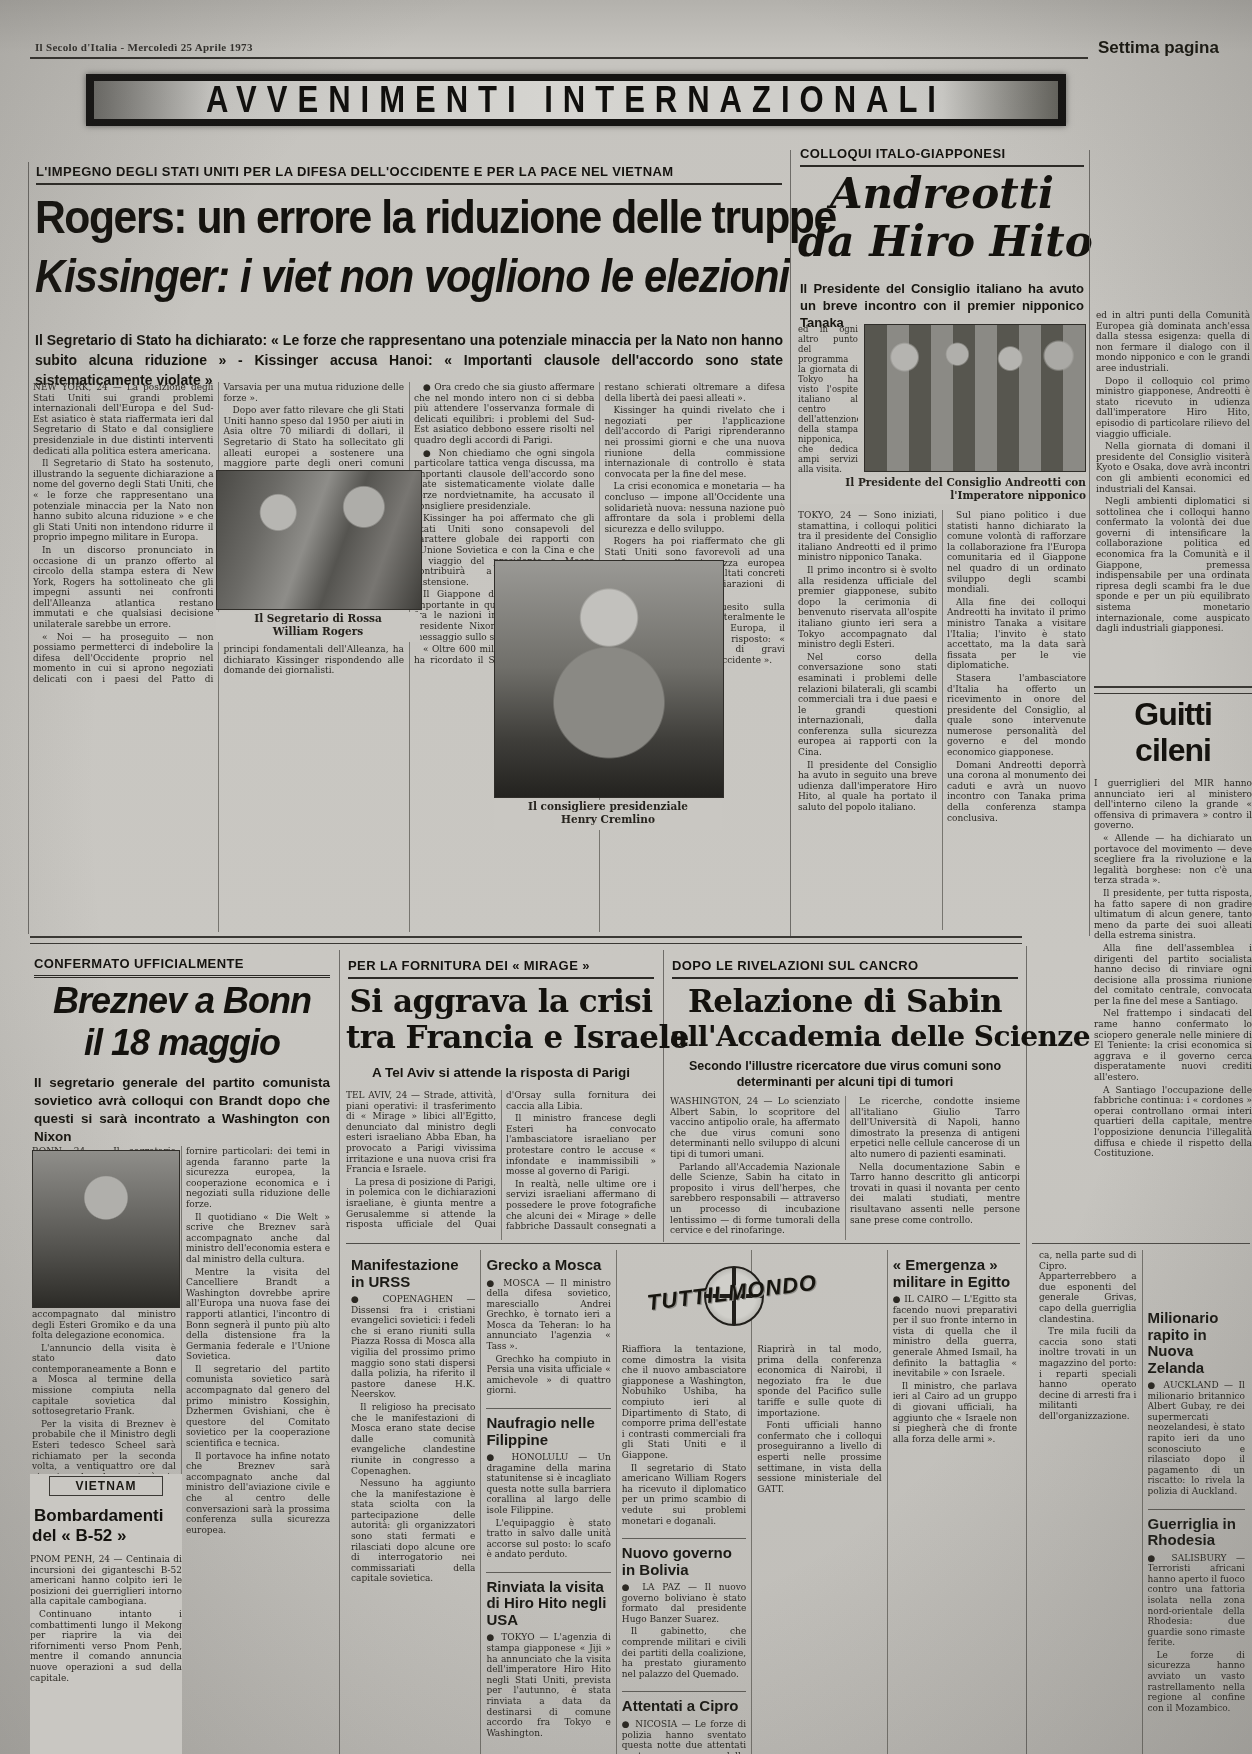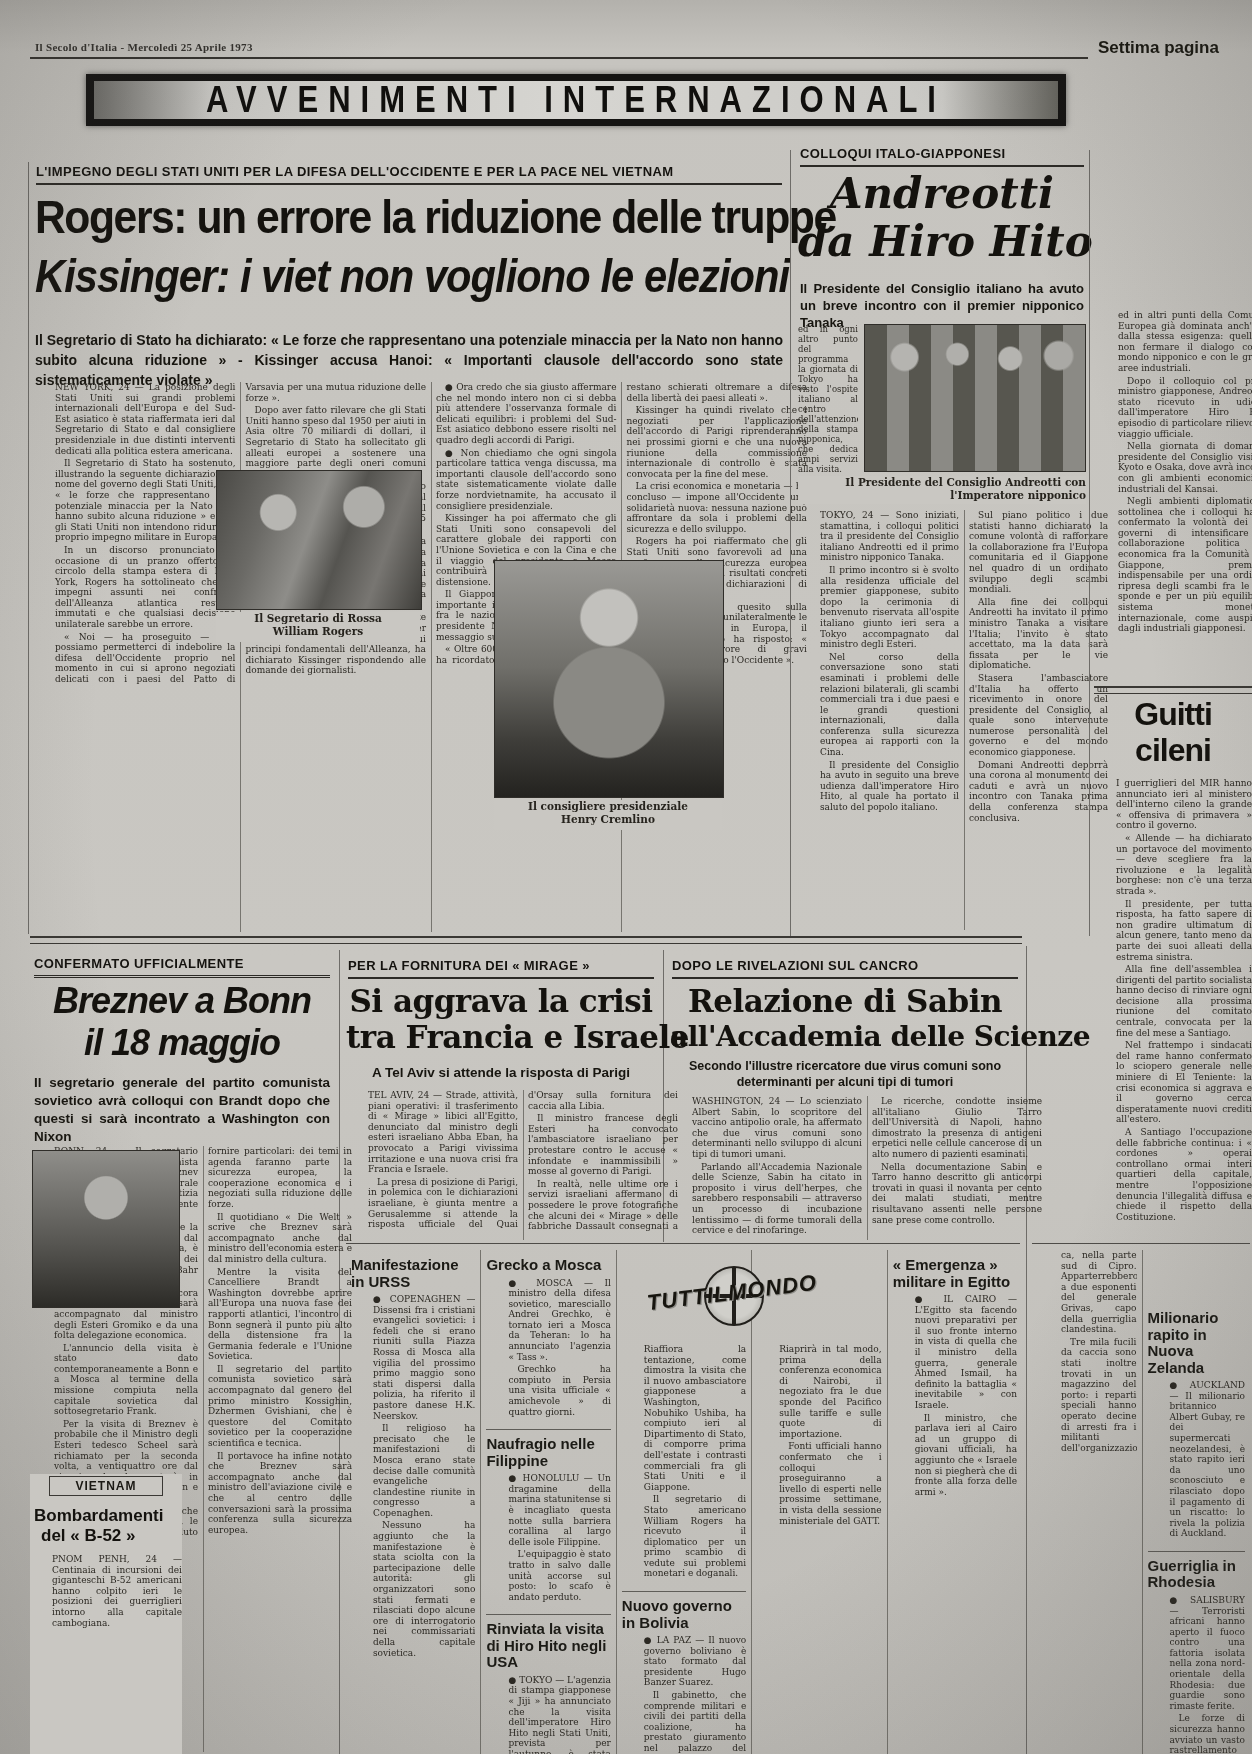--- a/index.html
+++ b/index.html
@@ -18,21 +18,21 @@
   .banner-inner{position:absolute;left:8px;right:8px;top:7px;bottom:7px;
         background:linear-gradient(90deg,#6f6e6a,#c9c8c4 12%,#d6d5d1 50%,#c9c8c4 88%,#66655f);
         display:flex;align-items:center;justify-content:center;}
   .banner-text{font:900 31px "Liberation Sans",sans-serif;letter-spacing:10px;color:#100f0d;transform:scale(1,1.18);white-space:nowrap;}
   .kicker{display:block;font:bold 13px/15px "Liberation Sans",sans-serif;color:#15130f;letter-spacing:.4px;
         border-bottom:2px solid #2c2a26;padding-bottom:4px;}
   .kicker.dblu{border-bottom:3px double #2c2a26;}
   .h-sans{font:bold 44px/46px "Liberation Sans",sans-serif;letter-spacing:-1.5px;color:#14120e;white-space:nowrap;transform-origin:left;transform:scale(.97,1.06);}
   .h-sans-i{font:bold italic 43px/45px "Liberation Sans",sans-serif;letter-spacing:-1px;color:#14120e;white-space:nowrap;transform-origin:left;transform:scale(.97,1.06);}
   .deck{font:bold 14px/20px "Liberation Sans",sans-serif;color:#17150f;text-align:justify;}
-  .bodycols{font:9px/10.6px "DejaVu Serif",serif;text-align:justify;color:#2b2822;column-gap:10px;column-rule:1px solid #77756f;overflow:hidden;padding-left:22px;}
+  .bodycols{font:9px/10.6px "DejaVu Serif",serif;text-align:justify;color:#2b2822;column-gap:10px;column-rule:1px solid #77756f;overflow:hidden;}
   .bp{margin:0 0 2px;text-indent:9px;}
   .bp:first-child{text-indent:0;}
   .photo{border:1px solid #2f2d29;z-index:2;}
   .caption{font:bold 10.5px/13px "DejaVu Serif",serif;text-align:center;background:#c9c7c2;z-index:3;color:#26231d;}
   .hserif{font:bold 31px/34px "DejaVu Serif",serif;color:#14120e;text-align:center;letter-spacing:-.5px;white-space:nowrap;}
   .hserif-i{font:bold italic 42px/44px "DejaVu Serif",serif;color:#14120e;text-align:center;white-space:nowrap;}
   .hmid-i{font:bold italic 36px/38px "Liberation Sans",sans-serif;color:#14120e;text-align:center;letter-spacing:-1px;white-space:nowrap;}
   .subdeck{font:bold 13.5px/17px "Liberation Sans",sans-serif;color:#17150f;text-align:center;}
   .sub{font:700 15px/16.5px "Liberation Sans",sans-serif;color:#1b1a15;margin:7px 0 4px;}
   .rule-top{border-top:1px solid #5f5d58;padding-top:6px;margin-top:10px;}
@@ -198,23 +198,24 @@
         <p class="bp">Mentre la visita del Cancelliere Brandt a Washington dovrebbe aprire all'Europa una nuova fase dei rapporti atlantici, l'incontro di Bonn segnerà il punto più alto della distensione fra la Germania federale e l'Unione Sovietica.</p>
         <p class="bp">Il segretario del partito comunista sovietico sarà accompagnato dal genero del primo ministro Kossighin, Dzhermen Gvishiani, che è questore del Comitato sovietico per la cooperazione scientifica e tecnica.</p>
         <p class="bp">Il portavoce ha infine notato che Breznev sarà accompagnato anche dal ministro dell'aviazione civile e che al centro delle conversazioni sarà la prossima conferenza sulla sicurezza europea.</p>
       </div>
     <div class="abs photo ph-brez" style="left:0;top:200px;width:146px;height:156px;"></div>
   </div>
 
   <div class="abs" style="left:30px;top:1474px;width:152px;height:280px;background:#c9c7c2;z-index:3;">
     <div class="camb-label">VIETNAM</div>
     <div class="camb-h" style="margin-left:4px;">Bombardamenti</div>
-    <div class="camb-h" style="margin-left:11px;">del « B-52 »</div>
+    <div class="camb-h" style="margin-left:2px;">del « B-52 »</div>
     <div class="bodycols" style="margin-top:8px;height:185px;column-count:1;">
         <p class="bp">PNOM PENH, 24 — Centinaia di incursioni dei giganteschi B-52 americani hanno colpito ieri le posizioni dei guerriglieri intorno alla capitale cambogiana.</p>
+        <p class="bp">Continuano intanto i combattimenti lungo il Mekong per riaprire la via dei rifornimenti verso Pnom Penh, mentre il comando annuncia nuove operazioni a sud della capitale.</p>
       </div>
   </div>
 
   <div class="abs" style="left:346px;top:950px;width:310px;height:292px;">
     <div class="abs" style="left:2px;top:8px;width:306px;">
       <span class="kicker" style="display:block;">PER LA FORNITURA DEI « MIRAGE »</span>
     </div>
     <div class="abs hserif" style="left:0;top:34px;width:310px;">Si aggrava la crisi</div>
     <div class="abs hserif" style="left:0;top:70px;width:310px;">tra Francia e Israele</div>
     <div class="abs subdeck" style="left:0;top:114px;width:310px;">A Tel Aviv si attende la risposta di Parigi</div>

